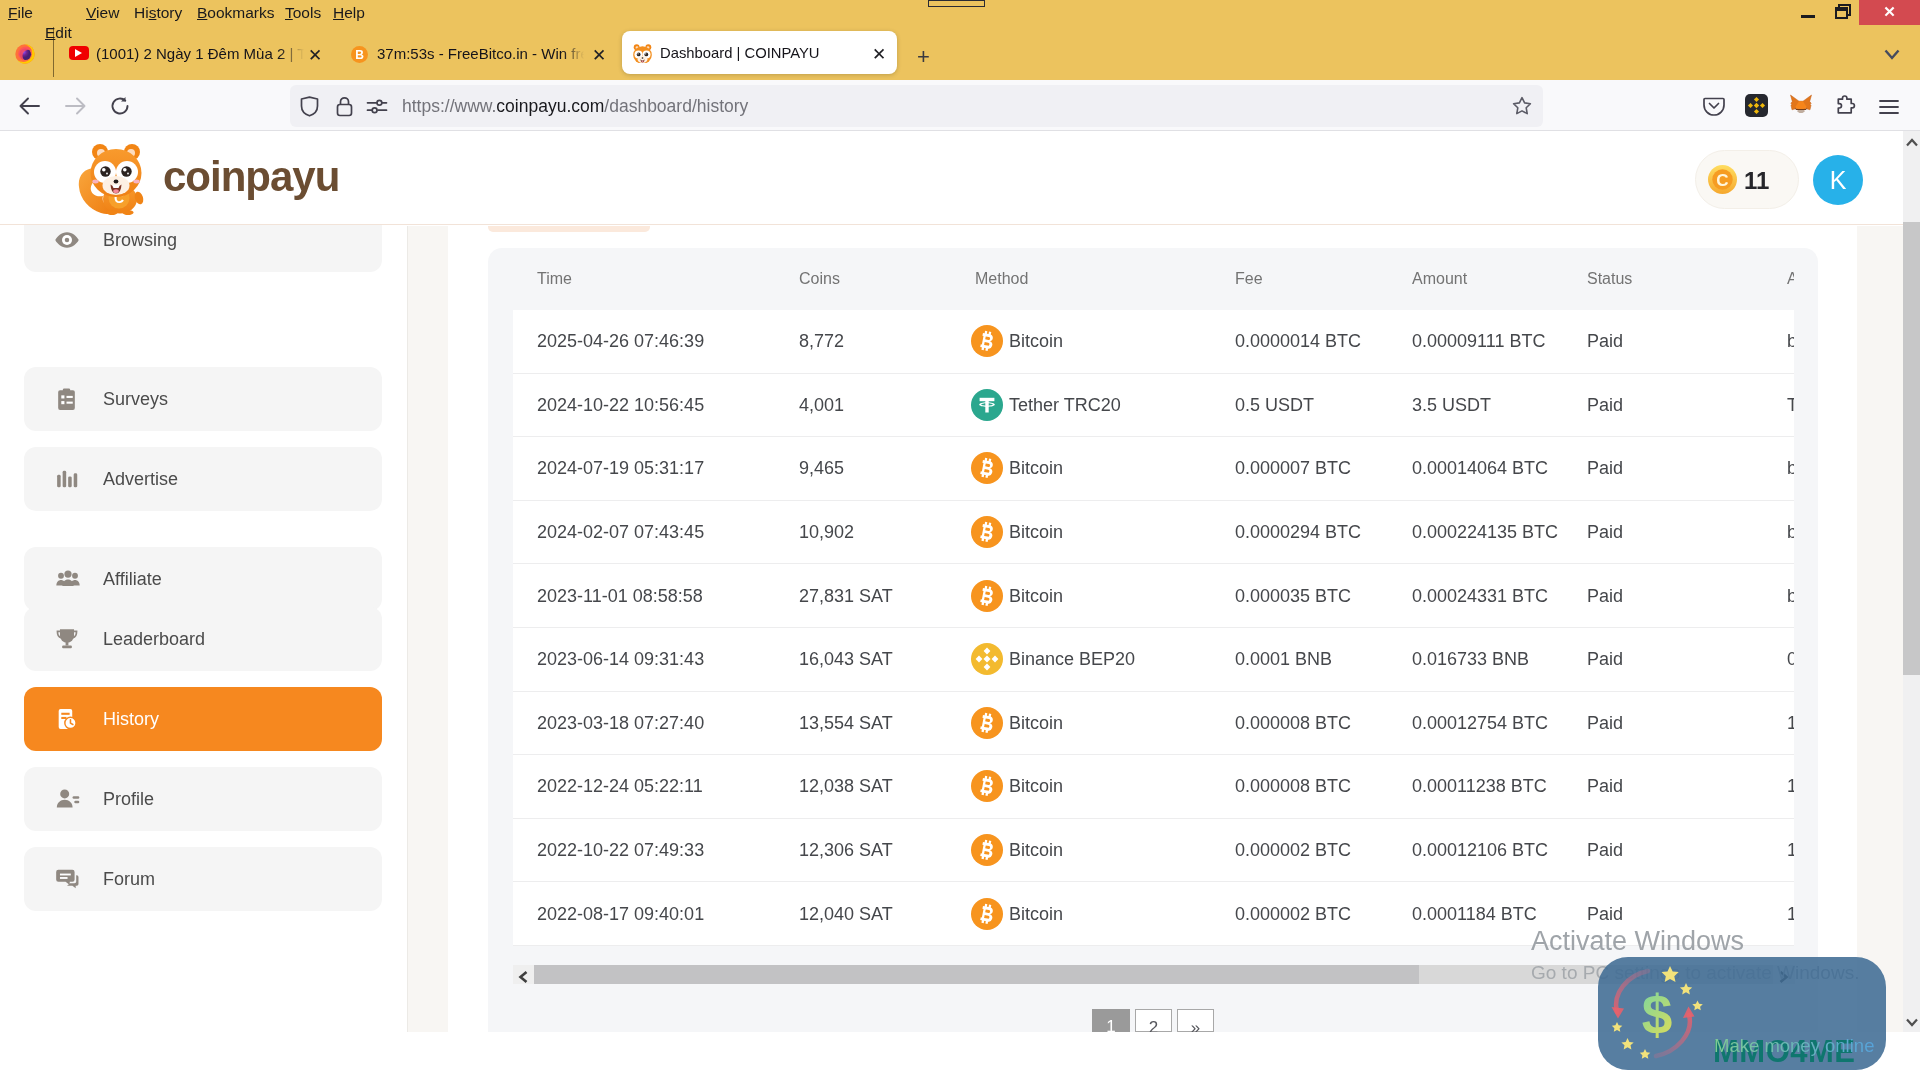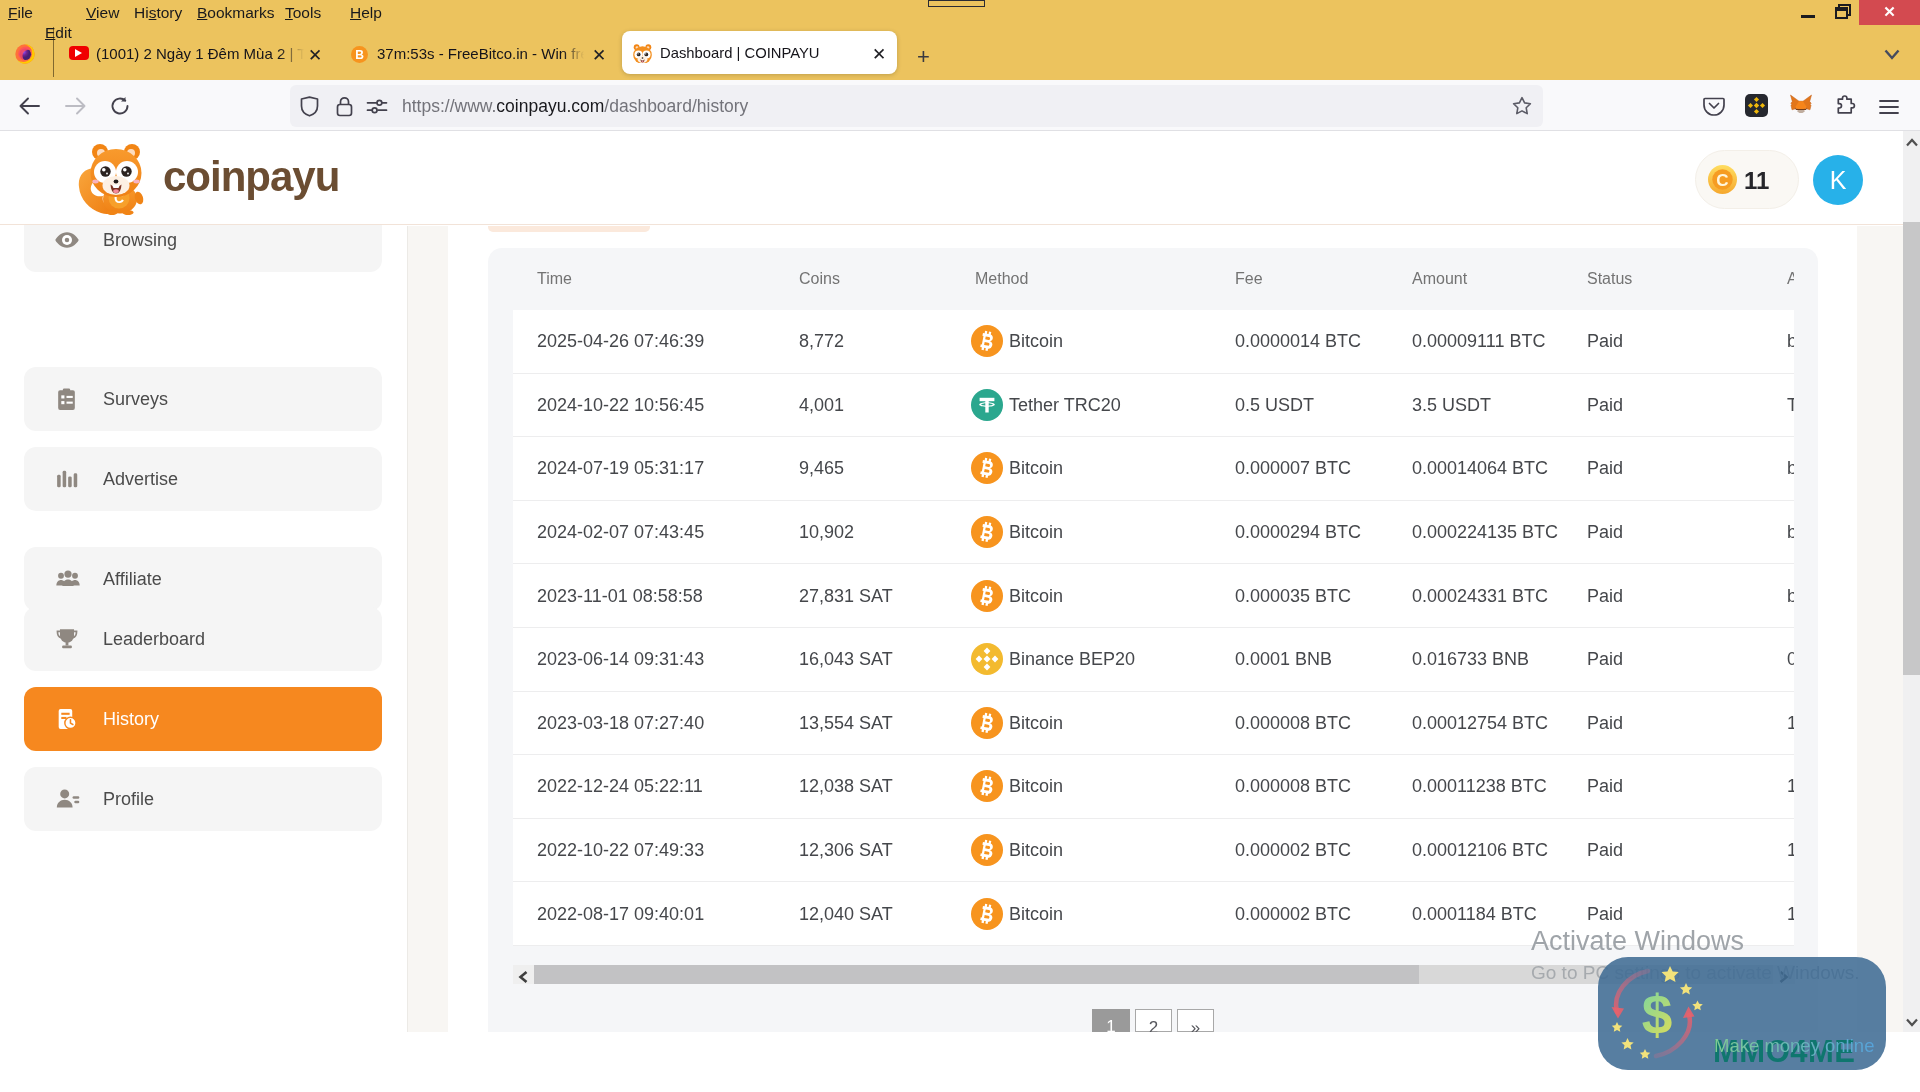--- a/index.html
+++ b/index.html
@@ -22,21 +22,21 @@
 </head>
 <body>
 
 <div class="a" id="chrome"></div>
 <div class="a menuitem" style="left:8px;"><u>F</u>ile</div>
 <div class="a menuitem" style="left:45px;margin-top:20px;"><u>E</u>dit</div>
 <div class="a menuitem" style="left:86px;"><u>V</u>iew</div>
 <div class="a menuitem" style="left:134px;">Hi<u>s</u>tory</div>
 <div class="a menuitem" style="left:197px;"><u>B</u>ookmarks</div>
 <div class="a menuitem" style="left:285px;"><u>T</u>ools</div>
-<div class="a menuitem" style="left:333px;margin-left:17px;"><u>H</u>elp</div>
+<div class="a menuitem" style="left:333px;"><u>H</u>elp</div>
 
 <div class="a" style="left:928px;top:0;width:57px;height:7px;border:1px solid #2a2a33;"></div>
 
 <div class="a" style="left:1801px;top:15px;width:14px;height:3px;background:#1b1b1f;"></div>
 <div class="a" style="left:1838px;top:4px;width:13px;height:12px;border:2px solid #1b1b1f;"></div>
 <div class="a" style="left:1835px;top:7px;width:13px;height:12px;border:2px solid #1b1b1f;border-top-width:4px;background:#ecc35e;"></div>
 <div class="a" style="left:1859px;top:0;width:61px;height:25px;background:#d34a50;color:#fff;font-size:15px;font-weight:bold;text-align:center;line-height:24px;">✕</div>
 
 <div class="a" style="left:53px;top:27px;width:1px;height:50px;background:rgba(40,30,10,.55);"></div>
 <div class="a" style="left:15px;top:44px;"><svg width="20" height="20" viewBox="0 0 20 20">
@@ -414,20 +414,29 @@
       <span class="lbl" style="color:#fff;">History</span>
     </div>
   <div class="a sideitem" style="top:636px;">
       <svg width="27" height="27" viewBox="0 0 24 24" fill="#8f8881">
         <circle cx="9.5" cy="7.5" r="4"></circle>
         <path d="M2.5 19.5c0-4 3.1-6.8 7-6.8s7 2.8 7 6.8z"></path>
         <rect x="16.5" y="9.5" width="6" height="2.2" rx="1.1"></rect>
         <rect x="18" y="13.5" width="4.5" height="2.2" rx="1.1"></rect>
       </svg>
       <span class="lbl">Profile</span>
+    </div>
+  <div class="a sideitem" style="top:716px;">
+      <svg width="26" height="26" viewBox="0 0 24 24" fill="#8f8881">
+        <path d="M4 3.5h13a2 2 0 0 1 2 2v7a2 2 0 0 1-2 2h-2.5v3l-3.8-3H4a2 2 0 0 1-2-2v-7a2 2 0 0 1 2-2z"></path>
+        <path d="M20.5 8.5h.5a1.6 1.6 0 0 1 1.6 1.6v6.5a1.6 1.6 0 0 1-1.6 1.6h-1v2.4l-3-2.4h-5l2.8-2.2h4.1a1.6 1.6 0 0 0 1.6-1.6z"></path>
+        <rect x="5.5" y="7" width="10" height="1.7" fill="#fff"></rect>
+        <rect x="5.5" y="10.2" width="7" height="1.7" fill="#fff"></rect>
+      </svg>
+      <span class="lbl">Forum</span>
     </div>
 
   <div class="a" style="left:0;top:0;width:1903px;height:94px;background:#fff;border-bottom:1px solid #f2e3d8;"></div>
   <div class="a" style="left:77px;top:12px;width:76px;height:72px;"><svg width="76" height="72" viewBox="0 0 76 72">
 <defs>
 <linearGradient id="tg" x1="0" y1="0" x2="1" y2="1">
             <stop offset="0" stop-color="#f9a63c"></stop>
             <stop offset="1" stop-color="#ee7c10"></stop>
           </linearGradient>
 <linearGradient id="hg" x1="0" y1="0" x2="0" y2="1">

